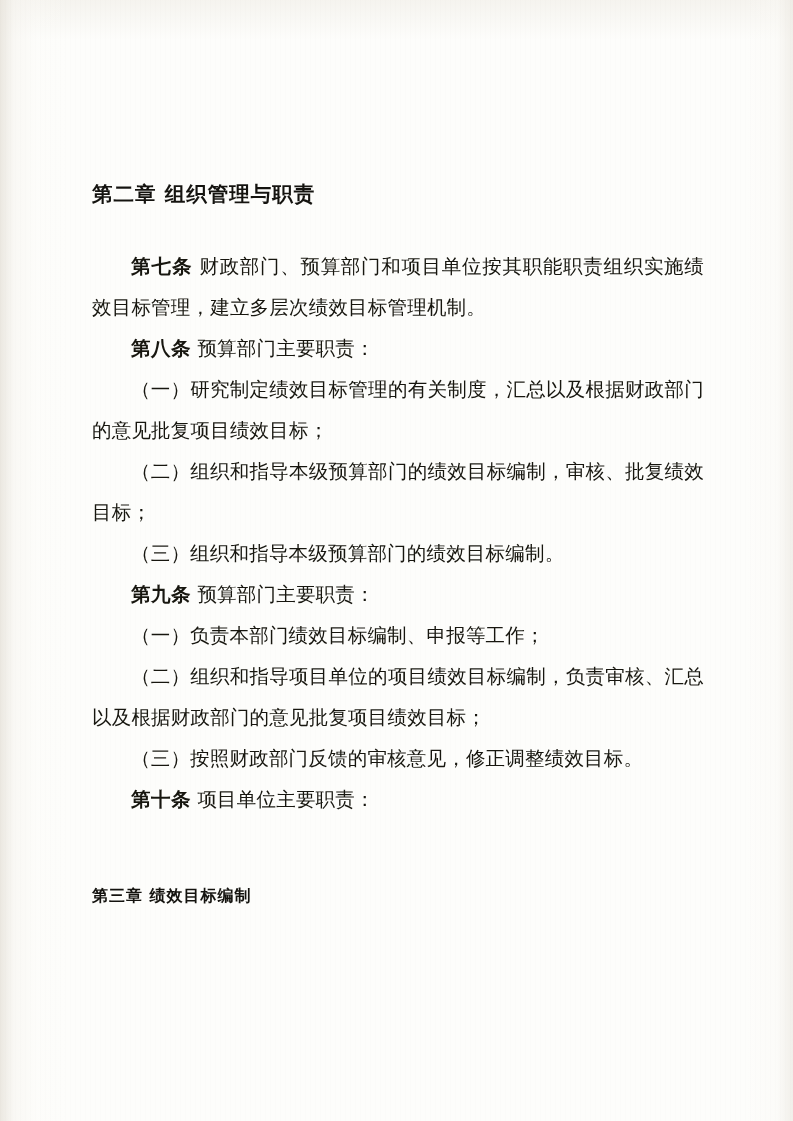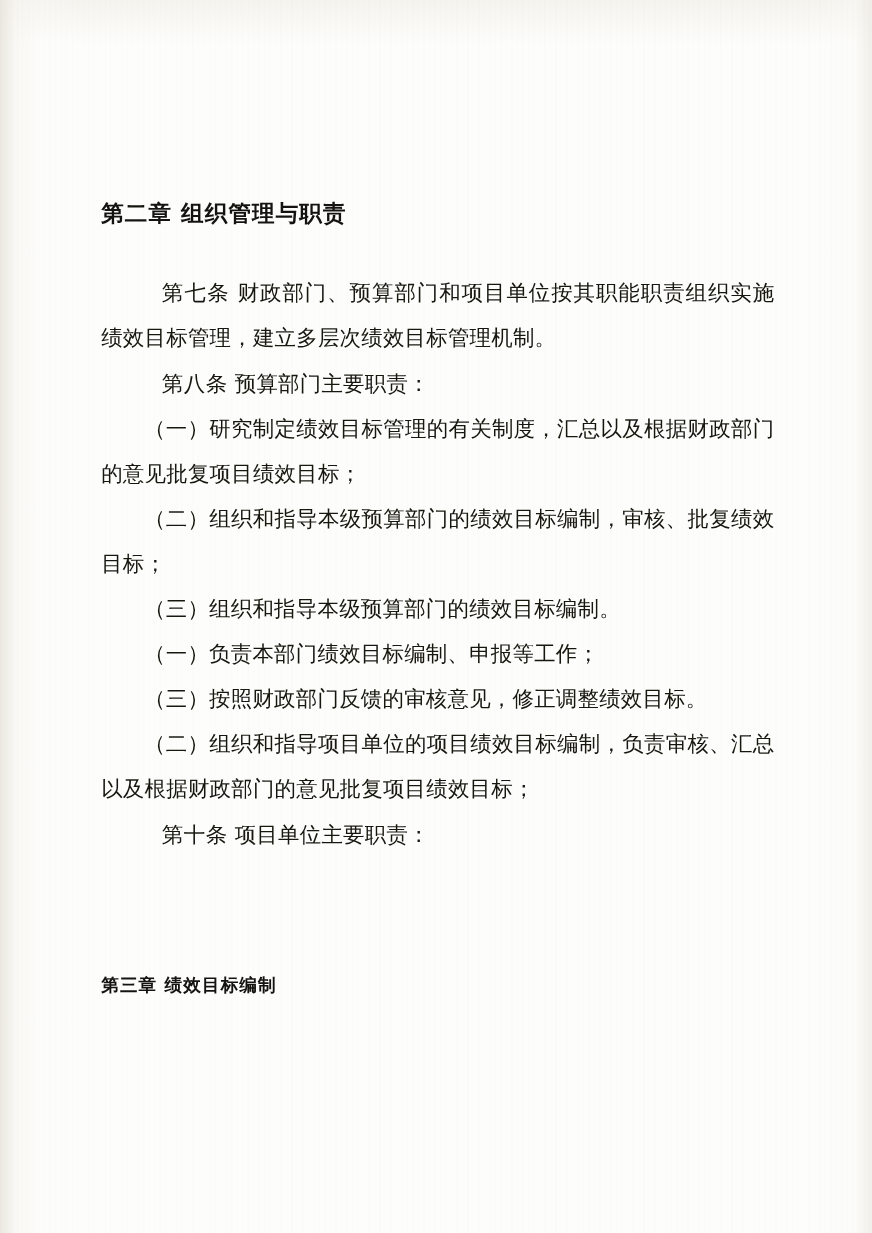--- a/index.html
+++ b/index.html
@@ -90,23 +90,22 @@
     line-height: 41px;
     color: #17160f;
     text-align: justify;
     text-justify: inter-character;
     text-indent: 2em;
     letter-spacing: 0.2px;
     font-family: "DejaVu Serif", "Liberation Serif", serif;
   }
   .art-label {
     font-family: "DejaVu Sans", "Liberation Sans", sans-serif;
-    font-weight: normal;
+    font-weight: bold;
     letter-spacing: 0.5px;
-    margin-left: 16px;
   }
 </style>
 </head>
 <body>
 
 <div class="page">
   <div class="grain"></div>
 
   <div class="content">
 
@@ -117,26 +116,27 @@
       <p class="para"><span class="art-label">第七条</span> <span>财政部门、预算部门和项目单位按其职能职责组织实施绩效目标管理，建立多层次绩效目标管理机制。</span></p>
 
       <p class="para"><span class="art-label">第八条</span> <span>预算部门主要职责：</span></p>
 
       <p class="para"><span>（一）研究制定绩效目标管理的有关制度，汇总以及根据财政部门的意见批复项目绩效目标；</span></p>
 
       <p class="para"><span>（二）组织和指导本级预算部门的绩效目标编制，审核、批复绩效目标；</span></p>
 
       <p class="para"><span>（三）组织和指导本级预算部门的绩效目标编制。</span></p>
 
+      <p class="para"><span class="art-label">第九条</span> <span>预算部门主要职责：</span></p>
 
       <p class="para"><span>（一）负责本部门绩效目标编制、申报等工作；</span></p>
 
+      <p class="para"><span>（二）组织和指导项目单位的项目绩效目标编制，负责审核、汇总以及根据财政部门的意见批复项目绩效目标；</span></p>
+
       <p class="para"><span>（三）按照财政部门反馈的审核意见，修正调整绩效目标。</span></p>
-
-      <p class="para"><span>（二）组织和指导项目单位的项目绩效目标编制，负责审核、汇总以及根据财政部门的意见批复项目绩效目标；</span></p>
 
       <p class="para"><span class="art-label">第十条</span> <span>项目单位主要职责：</span></p>
 
 
 
     </div>
 
     <div class="chapter-heading" id="chapter-three-heading">第三章 绩效目标编制</div>
 
   </div>

